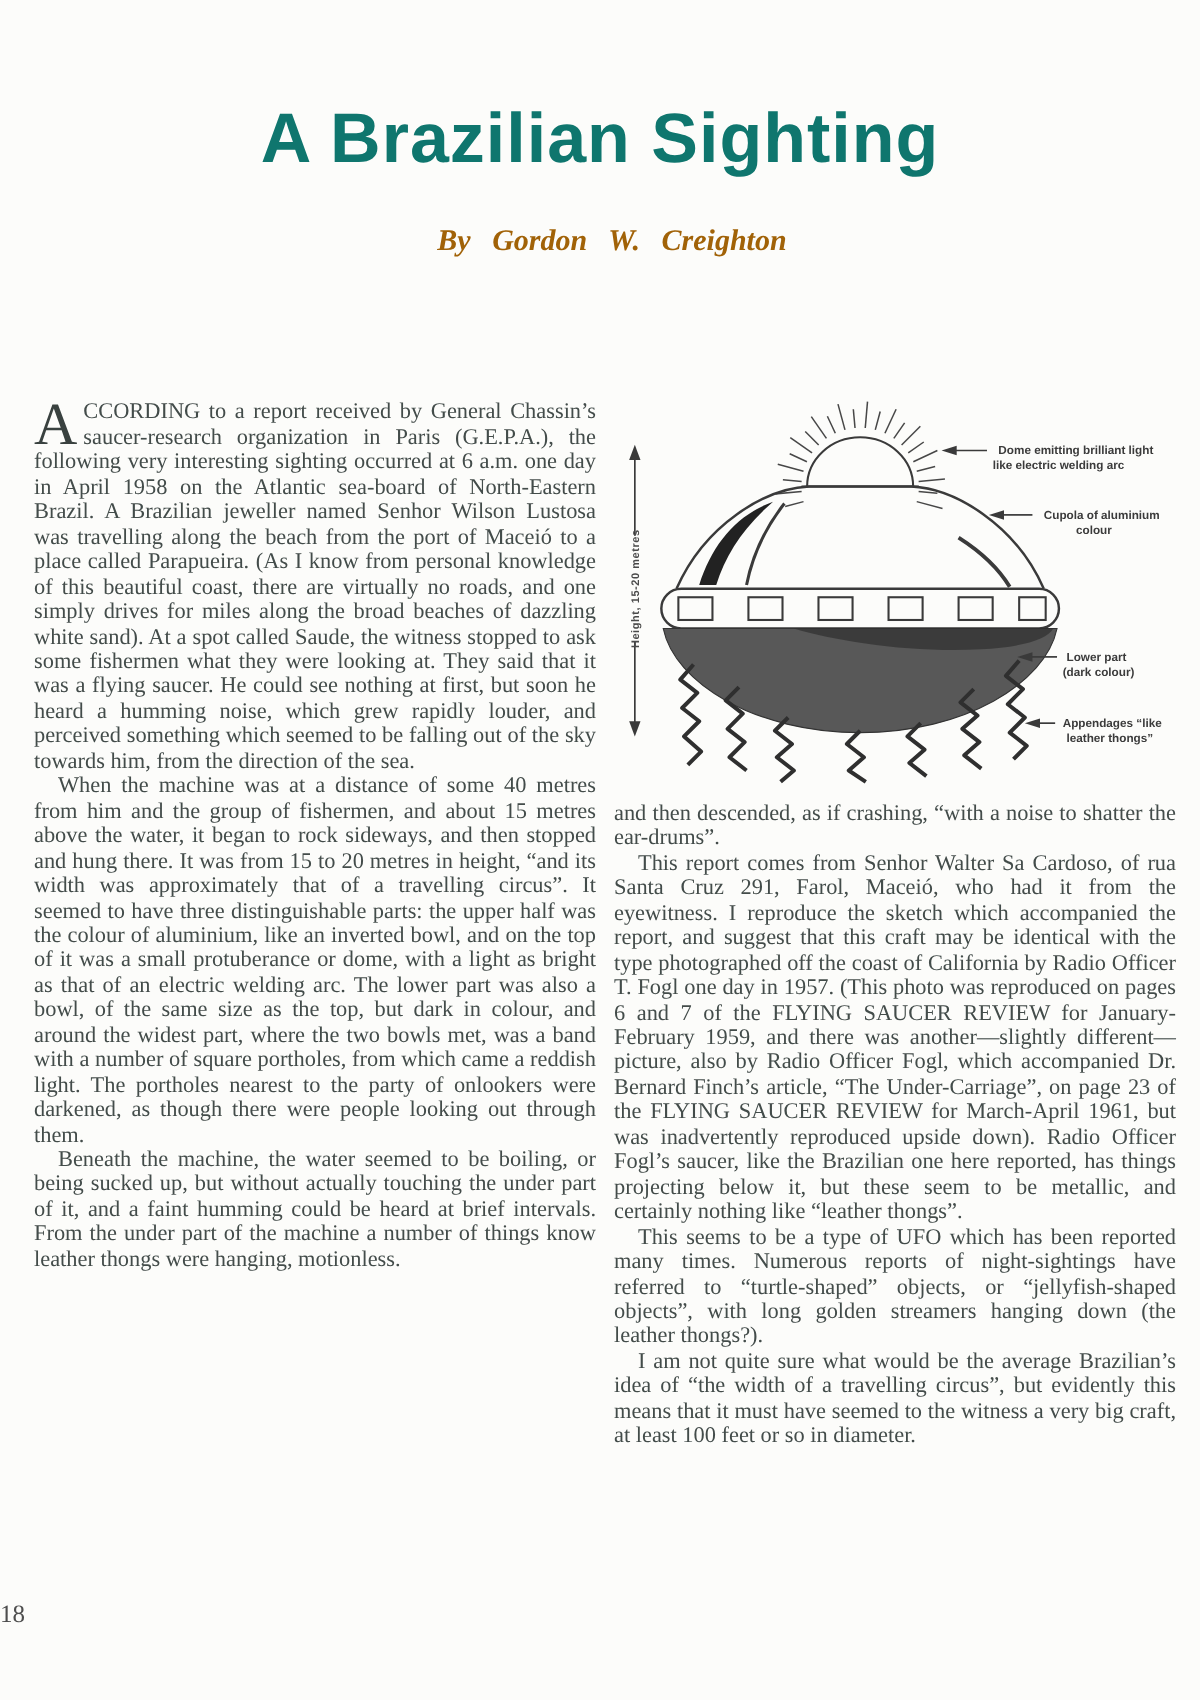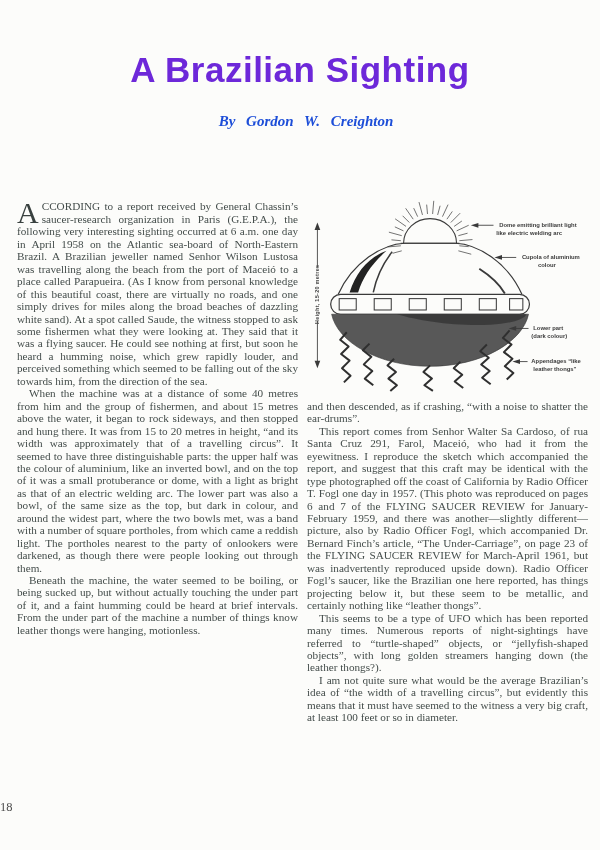--- a/index.html
+++ b/index.html
@@ -15,30 +15,30 @@
     overflow:hidden;
     color:#414a48;
   }
   .title {
     margin-top:50px;
     text-align:center;
     font-family:"Liberation Sans", sans-serif;
     font-weight:700;
     font-size:35px;
     letter-spacing:0.5px;
-    color:#6d28d9;
+    color:#0f766e;
   }
   .byline {
     margin-top:15px;
     text-align:center;
     font-style:italic;
     font-weight:700;
     font-size:15px;
     word-spacing:7px;
-    color:#1d4ed8;
+    color:#a16207;
     margin-left:12px;
   }
   .columns {
     display:flex;
     gap:9px;
     padding:0 12px 0 17px;
     margin-top:60px;
   }
   .col {
     width:281px;

